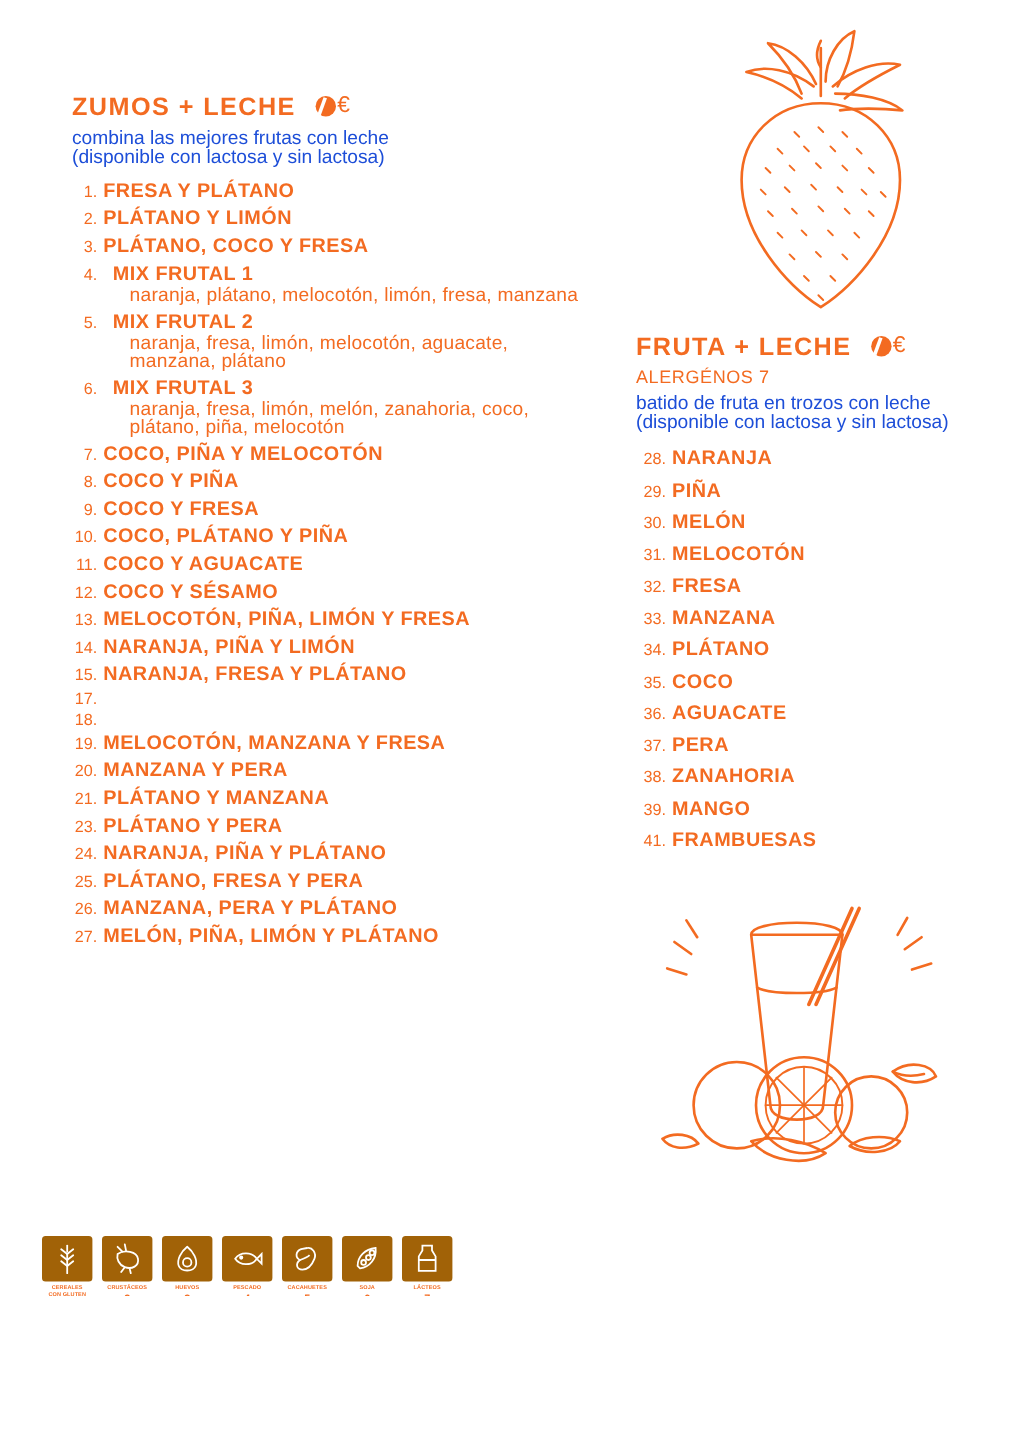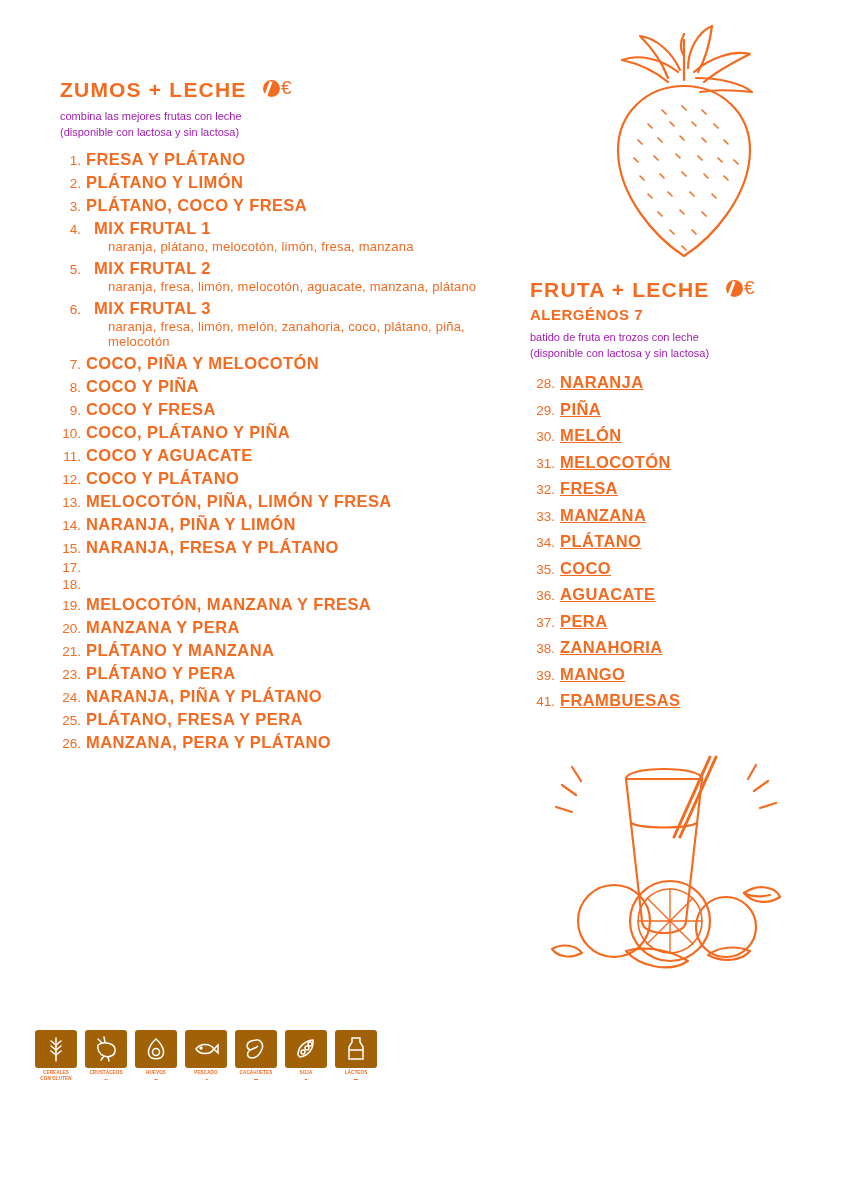--- a/index.html
+++ b/index.html
@@ -56,29 +56,29 @@
     transform: rotate(20deg);
   }
   .euro {
     display: inline-block;
     font-size: 19px;
     color: #F36B21;
     vertical-align: middle;
     margin-left: 1px;
   }
   .subtitle {
-    color: #a21caf;
-    font-size: 11px;
+    color: #1d4ed8;
+    font-size: 16px;
     line-height: 16px;
     margin-top: 6px;
   }
   .allerg {
     color: #F36B21;
     font-size: 15px;
-    font-weight: bold;
+    font-weight: normal;
     letter-spacing: .5px;
     margin-top: 4px;
   }
 
   ul.menu { list-style: none; margin-top: 9px; }
   ul.menu li {
     color: #F36B21;
     position: relative;
     margin-bottom: 2px;
   }
@@ -93,41 +93,41 @@
     padding-right: 5px;
     flex: 0 0 auto;
   }
   .name {
     font-size: 16.5px;
     font-weight: bold;
     letter-spacing: .4px;
     line-height: 24px;
   }
   .desc {
-    font-size: 13px;
+    font-size: 16px;
     line-height: 15px;
     letter-spacing: .2px;
     margin-left: 48px;
     margin-top: 0px;
     margin-bottom: 4px;
   }
   .mix-name { margin-left: 8px; }
 
   
   .tight .name { line-height: 21px; }
 
   
   #right-col {
     position: absolute;
     left: 530px;
     top: 278px;
     width: 290px;
   }
   #right-col ul.menu li .num { min-width: 30px; }
-  #right-col .name { line-height: 24.5px; text-decoration: underline; }
+  #right-col .name { line-height: 24.5px; }
 
   
   #strawberry {
     position: absolute;
     left: 560px; top: 20px;
     width: 250px; height: 250px;
   }
   #juice {
     position: absolute;
     left: 530px; top: 745px;
@@ -359,21 +359,21 @@
       </li>
       <li>
         <div class="row">
             <span class="num">11.</span>
             <span class="name">COCO Y AGUACATE</span>
           </div>
       </li>
       <li>
         <div class="row">
             <span class="num">12.</span>
-            <span class="name">COCO Y PLÁTANO</span>
+            <span class="name">COCO Y SÉSAMO</span>
           </div>
       </li>
       <li>
         <div class="row">
             <span class="num">13.</span>
             <span class="name">MELOCOTÓN, PIÑA, LIMÓN Y FRESA</span>
           </div>
       </li>
       <li>
         <div class="row">
@@ -430,20 +430,26 @@
       <li>
         <div class="row">
             <span class="num">25.</span>
             <span class="name">PLÁTANO, FRESA Y PERA</span>
           </div>
       </li>
       <li>
         <div class="row">
             <span class="num">26.</span>
             <span class="name">MANZANA, PERA Y PLÁTANO</span>
+          </div>
+      </li>
+      <li>
+        <div class="row">
+            <span class="num">27.</span>
+            <span class="name">MELÓN, PIÑA, LIMÓN Y PLÁTANO</span>
           </div>
       </li>
     </ul>
   </div>
 
   <div id="right-col">
     <div>
       <span class="section-title">FRUTA + LECHE</span>
       <span class="price-wrap">
         <span class="coin"></span><span class="euro">€</span>

